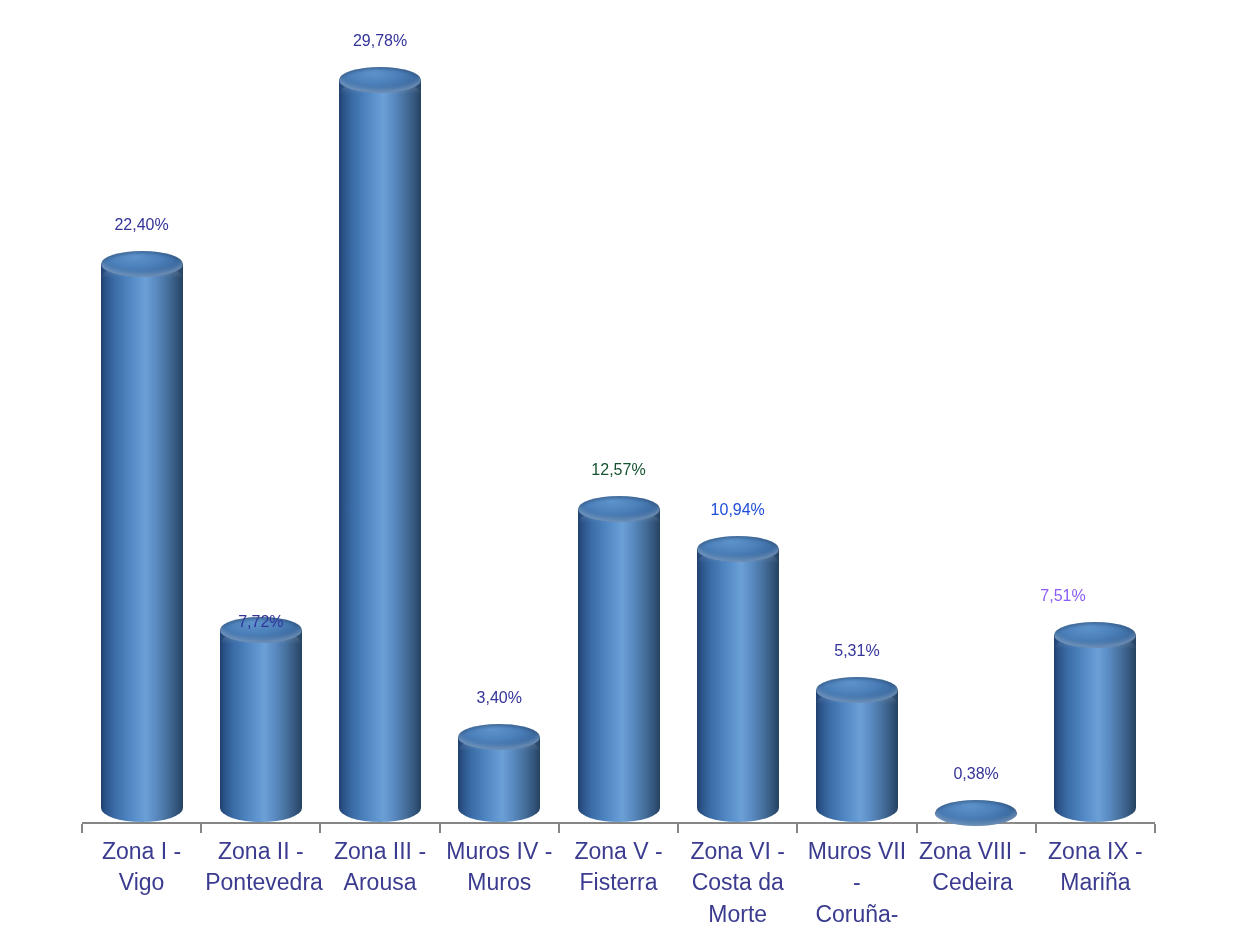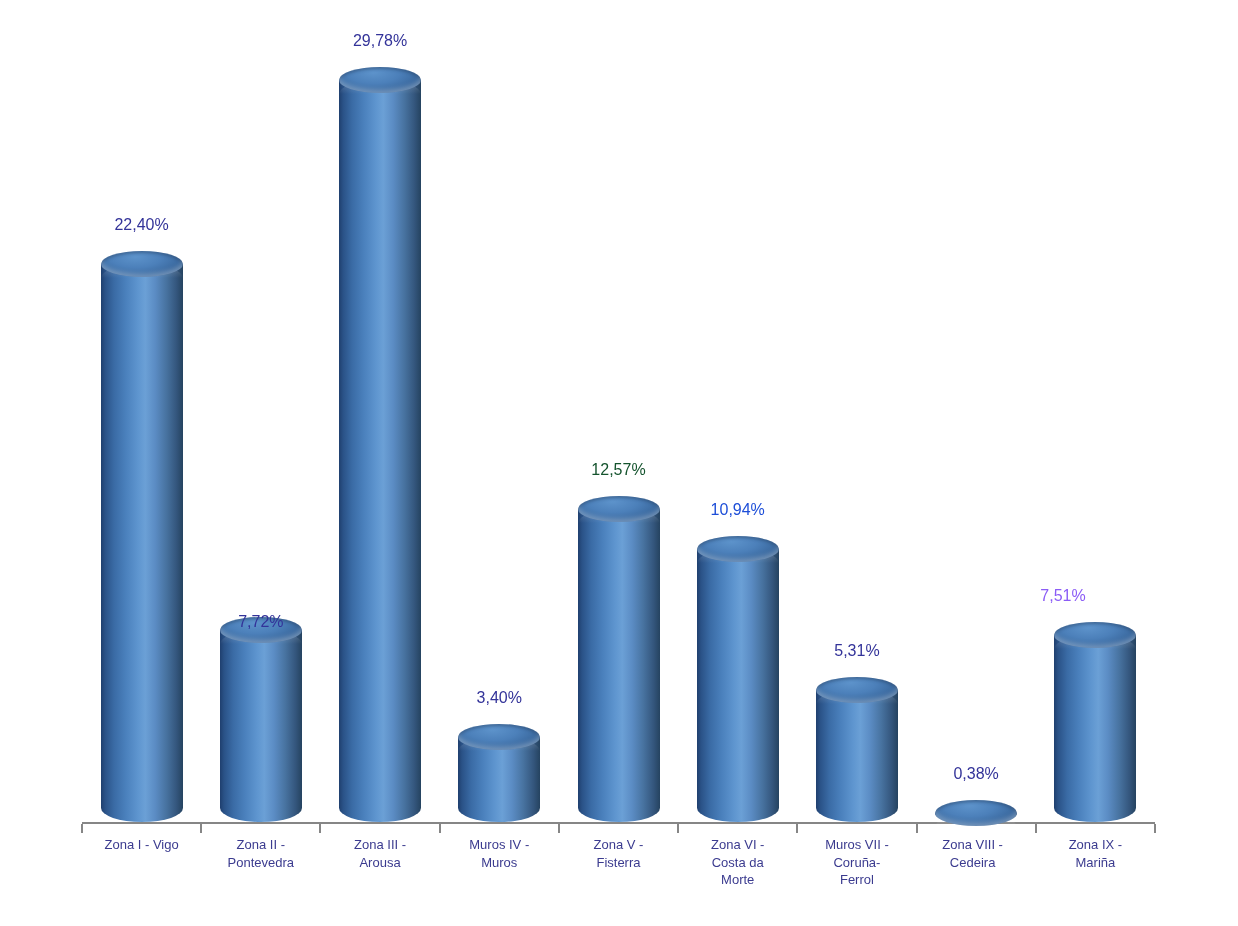--- a/index.html
+++ b/index.html
@@ -107,21 +107,21 @@
     font-family: "Liberation Sans", sans-serif;
     text-align: center;
     white-space: nowrap;
     line-height: 1;
   }
 
   
   .cat-label {
     position: absolute;
     color: #3b3b8f;
-    font-size: 13px;
+    font-size: 23px;
     font-family: "Liberation Sans", sans-serif;
     text-align: center;
     line-height: 1.36;
     top: 836px;
   }
 </style>
 </head>
 <body>
 
 <div id="chart-root">

